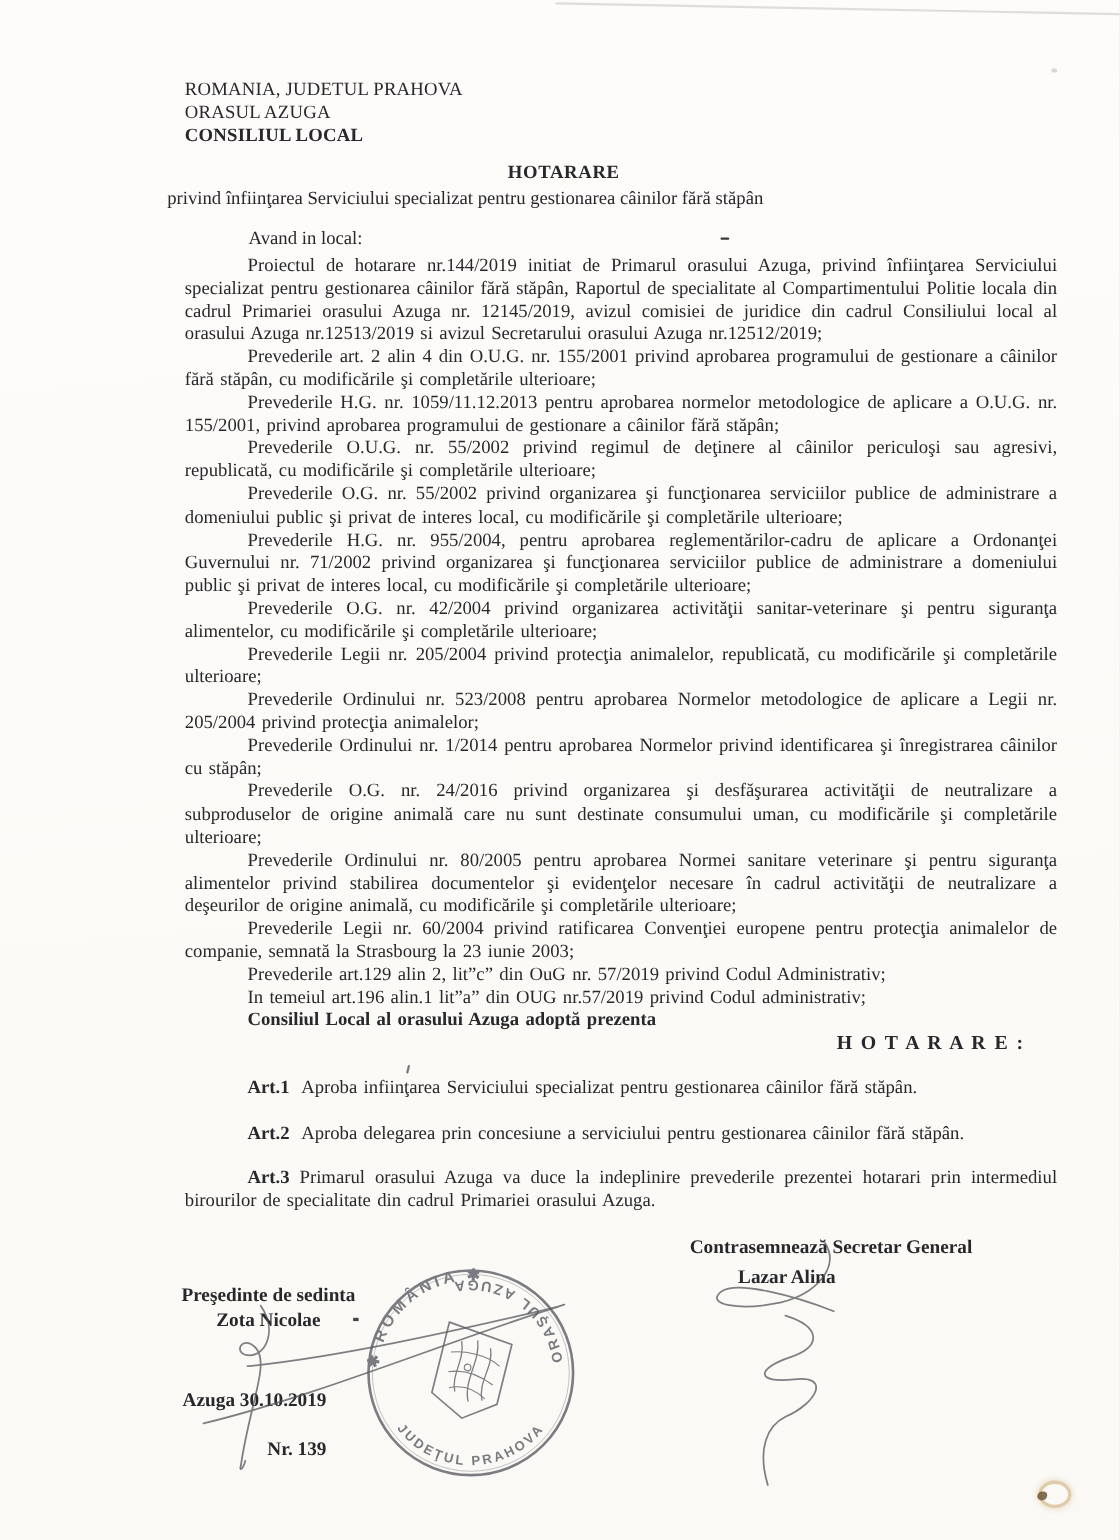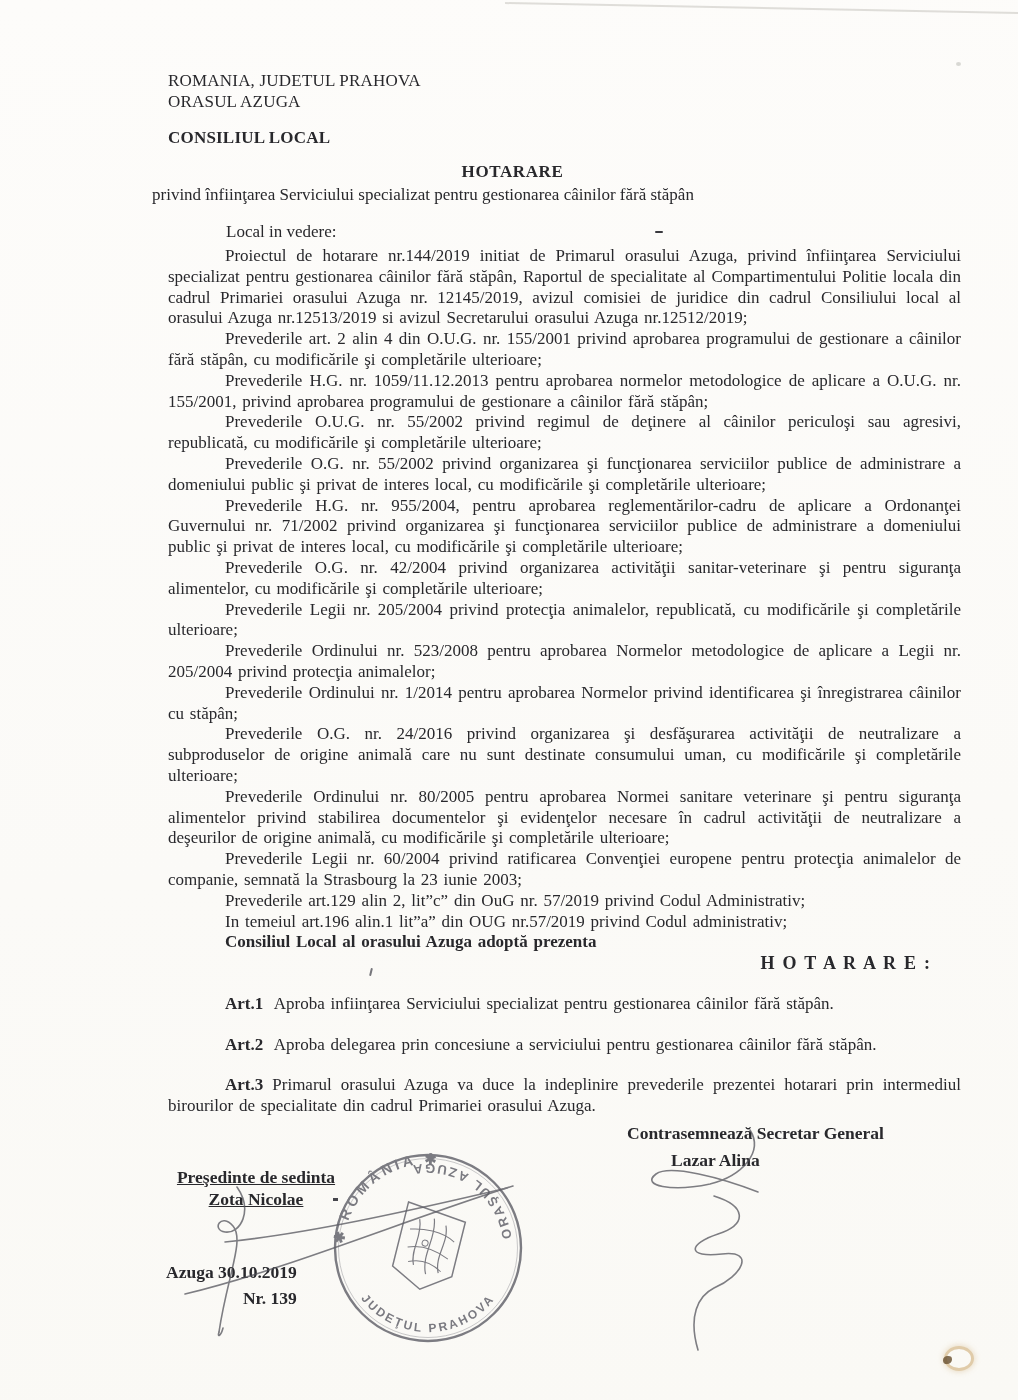--- a/index.html
+++ b/index.html
@@ -9,43 +9,43 @@
     font-family:"Liberation Serif", serif; color:#28282c;
   }
   .scan-line-top {
     position:absolute; top:7px; left:505px; width:515px; height:1.6px;
     background:#d4d3cd; transform:rotate(1.1deg); opacity:.75;
   }
   .speck-top { position:absolute; left:956px; top:62px; width:5px; height:4px;
     background:#b9b9b4; border-radius:50%; opacity:.55; }
   .content { position:absolute; left:168px; top:70px; width:793px; }
   .hline { font-size:17px; line-height:21px; letter-spacing:.2px; }
-  .bold { font-weight:bold;margin-top:15px; }
+  .bold { font-weight:bold; }
   .title { text-align:center; font-weight:bold; font-size:17px; letter-spacing:.6px;
     margin-top:14px; transform:translateX(-52px); }
   .subtitle { text-align:left; font-size:17px; margin-top:3px; transform:translateX(-16px); }
   .intro { margin-top:17px; padding-left:58px; font-size:17px; position:relative; }
   .ink-dash { position:absolute; left:487px; top:9px; width:8px; height:2.4px;
     background:#39393e; border-radius:2px; }
   .bodytext { margin-top:4px; font-size:17px; line-height:20.8px; text-align:justify; }
   .bodytext p { margin:0; text-indent:57px; word-spacing:1.5px; }
   .adoption { font-weight:bold; text-indent:32px; text-align:left; }
   .decision-heading { text-align:right; font-weight:bold; font-size:18px; letter-spacing:1px;
     margin-top:20px; text-indent:0; transform:translateX(-30px); }
   .article { margin-top:20px !important; }
   .ink-tick { position:absolute; left:370px; top:968px; width:2px; height:8px;
     background:#55555c; transform:rotate(14deg); border-radius:2px; opacity:.8; }
-  .sig-left { position:absolute; left:168px; top:1166px; width:176px; text-align:center;
-    font-weight:bold; font-size:17.5px; line-height:22px;text-decoration:underline; }
+  .sig-left { position:absolute; left:156px; top:1166px; width:176px; text-align:center;
+    font-weight:bold; font-size:17.5px; line-height:22px; }
   .sig-left .dot { position:absolute; right:6px; top:32px; width:5px; height:3px; background:#46464c; }
   .sig-right { position:absolute; left:627px; top:1122px; width:290px;
     font-weight:bold; font-size:17.5px; line-height:22px; }
   .sig-right .name { margin-left:44px; margin-top:5px; }
   .footer { position:absolute; left:166px; top:1262px; font-weight:bold; font-size:17.5px;text-align:right; }
-  .footer .number { margin-top:5px; }
+  .footer .number { margin-top:24px; }
   .sig-svg { position:absolute; }
   .stamp { position:absolute; left:330px; top:1150px; width:196px; height:196px; opacity:.8; }
   .smudge { position:absolute; left:938px; top:1342px; width:34px; height:28px; }
   .smudge .ring { position:absolute; left:6px; top:4px; width:24px; height:19px;
     border:3px solid rgba(203,166,106,.55); border-radius:50%;
     box-shadow:0 0 6px rgba(203,166,106,.45); }
   .smudge .blob { position:absolute; left:5px; top:14px; width:9px; height:8px;
     background:#6e5737; border-radius:50% 40% 55% 45%; opacity:.85; }
 </style>
 </head>
@@ -58,21 +58,21 @@
 
   <div class="content">
     <div class="hline">ROMANIA, JUDETUL PRAHOVA</div>
     <div class="hline">ORASUL  AZUGA</div>
     <div class="hline bold">CONSILIUL LOCAL</div>
 
     <div class="title">HOTARARE</div>
     <div class="subtitle">privind înfiinţarea Serviciului specializat pentru gestionarea câinilor fără stăpân</div>
 
     <div class="intro">
-      <span>Local in vedere:</span>
+      <span>Avand in local:</span>
       <span class="ink-dash"></span>
     </div>
 
     <div class="bodytext">
       <p>Proiectul de hotarare nr.144/2019 initiat de Primarul orasului Azuga,  privind înfiinţarea Serviciului specializat pentru gestionarea câinilor fără stăpân, Raportul de specialitate al Compartimentului Politie locala din cadrul Primariei orasului Azuga nr. 12145/2019, avizul comisiei de juridice  din cadrul Consiliului local al orasului Azuga nr.12513/2019 si avizul  Secretarului orasului Azuga nr.12512/2019;</p>
       <p>Prevederile art. 2 alin 4 din  O.U.G. nr. 155/2001 privind aprobarea programului de gestionare a câinilor fără stăpân, cu modificările şi completările ulterioare;</p>
       <p>Prevederile H.G. nr. 1059/11.12.2013 pentru aprobarea normelor metodologice de aplicare a O.U.G. nr. 155/2001, privind aprobarea programului de gestionare a câinilor fără stăpân;</p>
       <p>Prevederile O.U.G. nr. 55/2002 privind regimul de deţinere al câinilor periculoşi sau agresivi, republicată, cu modificările şi completările ulterioare;</p>
       <p>Prevederile O.G. nr. 55/2002 privind organizarea şi funcţionarea serviciilor publice de administrare a domeniului public şi privat de interes local, cu modificările şi completările ulterioare;</p>
       <p>Prevederile H.G. nr. 955/2004, pentru aprobarea reglementărilor-cadru de aplicare a Ordonanţei Guvernului nr. 71/2002 privind organizarea şi funcţionarea serviciilor publice de administrare a domeniului public şi privat de interes local, cu modificările şi completările ulterioare;</p>

